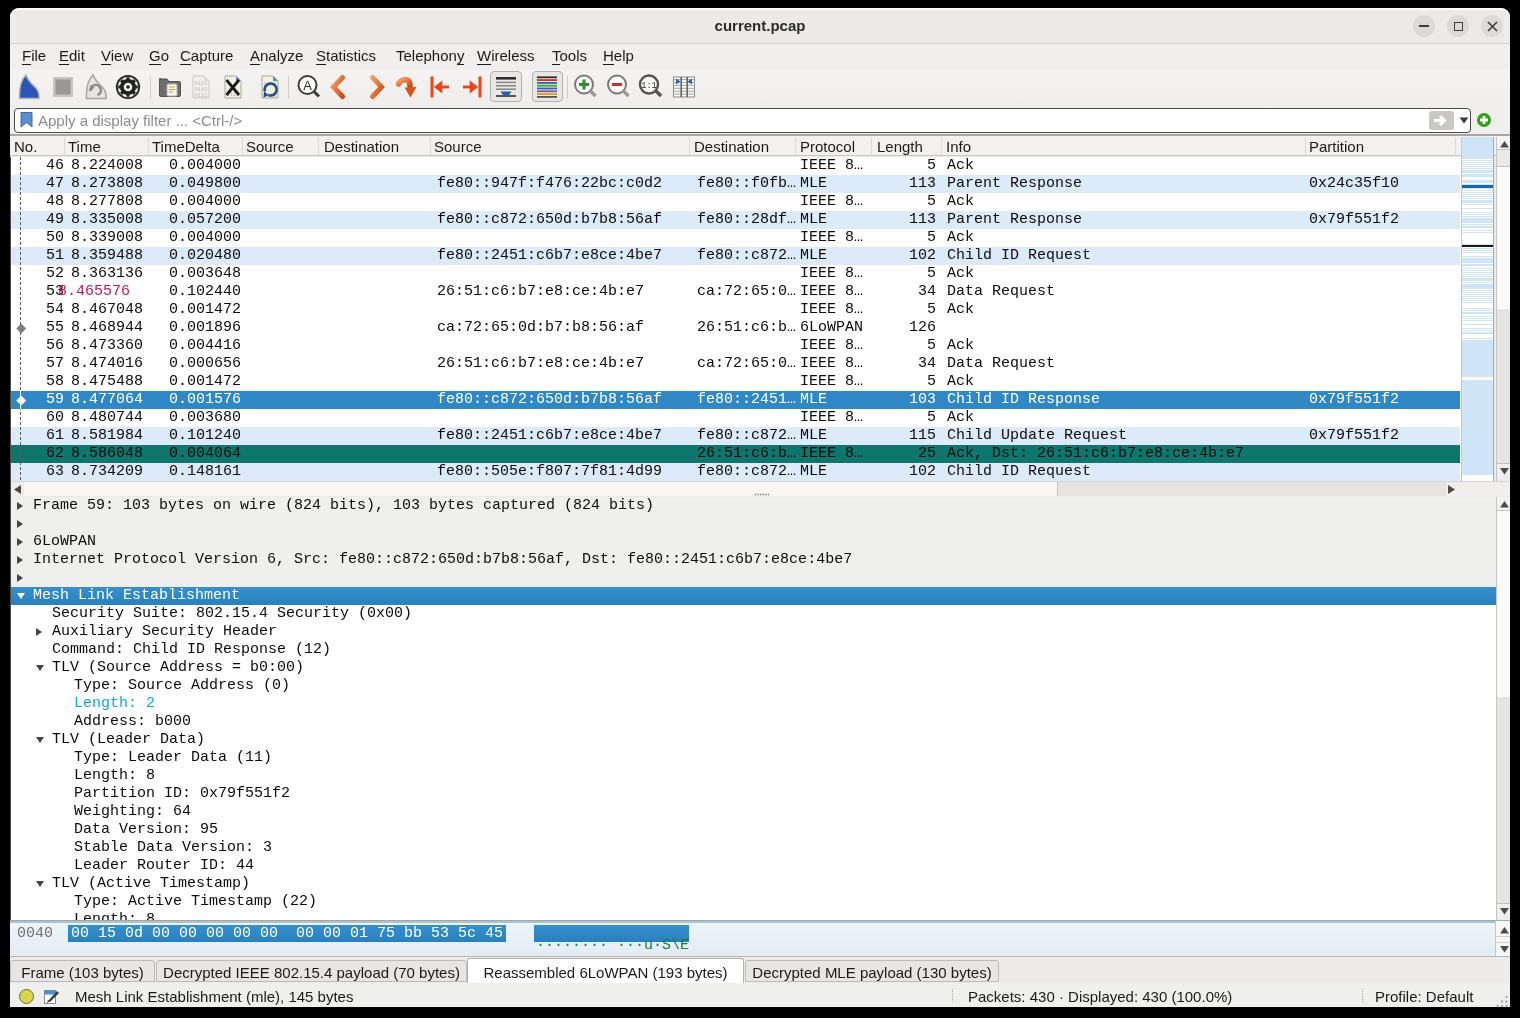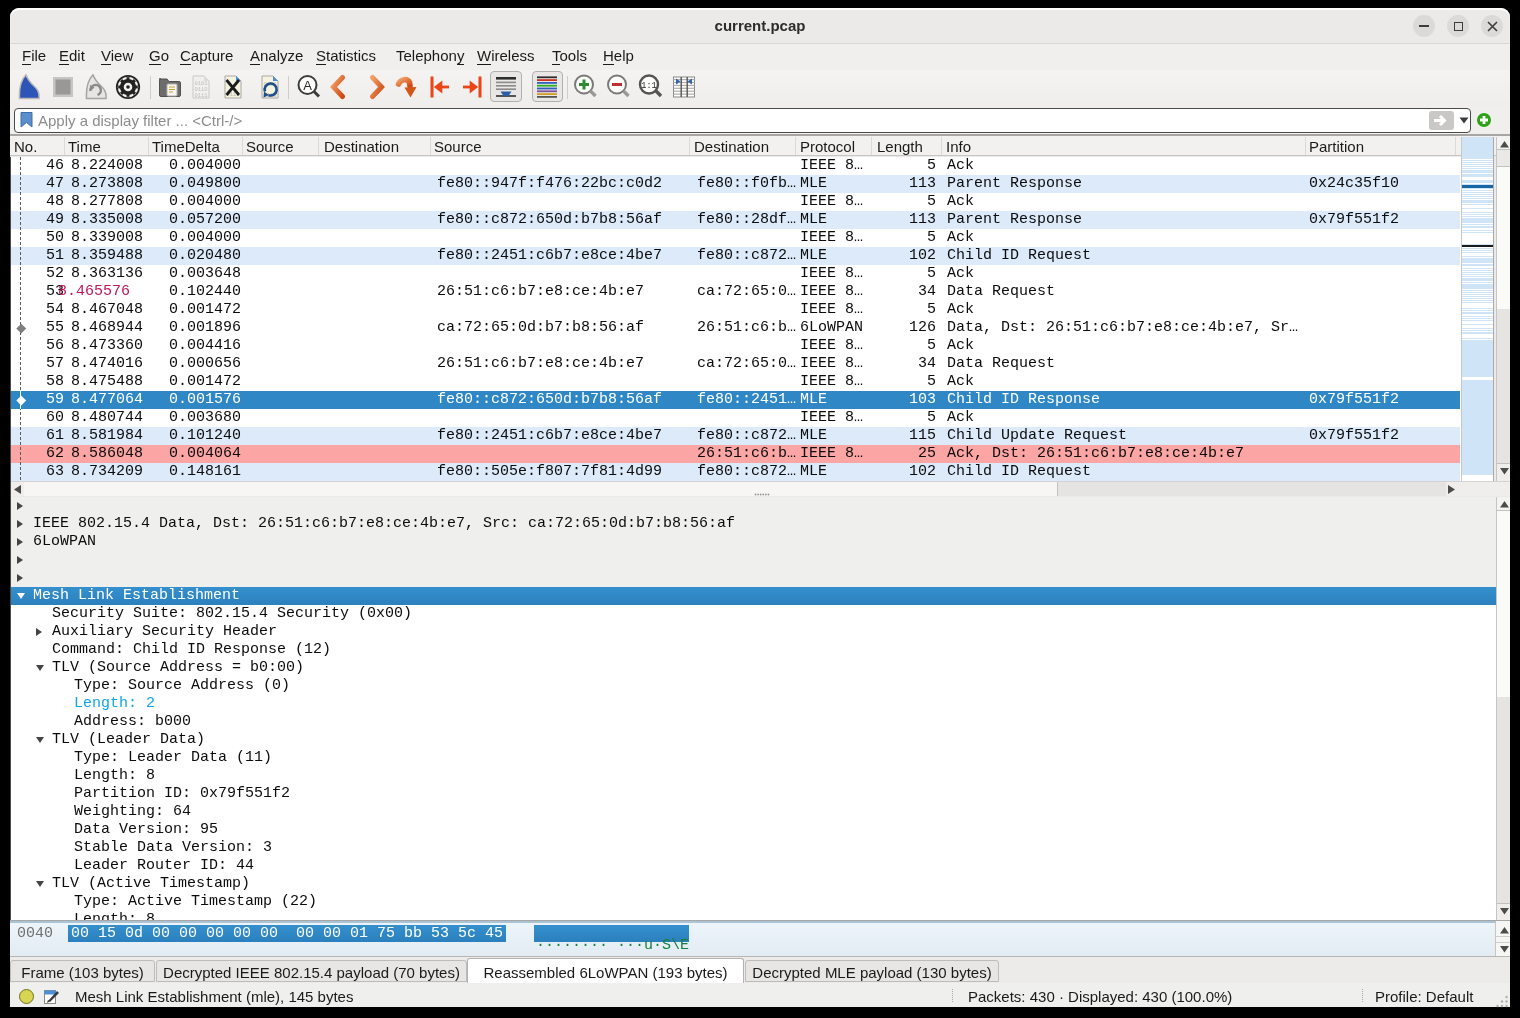--- a/index.html
+++ b/index.html
@@ -310,21 +310,20 @@
     <span class="cell mono" style="left:937px;color:#0c0c0c">Ack</span>
   </div>
 <div class="row" style="top:319px;height:18px;background:#fff;overflow:hidden">
     <span class="cell mono" style="left:36px;color:#0c0c0c">55</span>
     <span class="cell mono" style="left:61px;color:#0c0c0c">8.468944</span>
     <span class="cell mono" style="left:159px;color:#0c0c0c">0.001896</span>
     <span class="cell mono" style="left:427px;color:#0c0c0c">ca:72:65:0d:b7:b8:56:af</span>
     <span class="cell mono" style="left:687px;color:#0c0c0c">26:51:c6:b…</span>
     <span class="cell mono" style="left:790px;color:#0c0c0c">6LoWPAN</span>
     <span class="cell mono" style="left:899px;color:#0c0c0c">126</span>
-    <span class="cell mono" style="left:937px;color:#0c0c0c">Data, Dst: 26:51:c6:b7:e8:ce:4b:e7, Sr…</span>
   </div>
 <div class="row" style="top:337px;height:18px;background:#fff;overflow:hidden">
     <span class="cell mono" style="left:36px;color:#0c0c0c">56</span>
     <span class="cell mono" style="left:61px;color:#0c0c0c">8.473360</span>
     <span class="cell mono" style="left:159px;color:#0c0c0c">0.004416</span>
     <span class="cell mono" style="left:790px;color:#0c0c0c">IEEE 8…</span>
     <span class="cell mono" style="left:917px;color:#0c0c0c">5</span>
     <span class="cell mono" style="left:937px;color:#0c0c0c">Ack</span>
   </div>
 <div class="row" style="top:355px;height:18px;background:#fff;overflow:hidden">
@@ -368,21 +367,21 @@
     <span class="cell mono" style="left:36px;color:#0c0c0c">61</span>
     <span class="cell mono" style="left:61px;color:#0c0c0c">8.581984</span>
     <span class="cell mono" style="left:159px;color:#0c0c0c">0.101240</span>
     <span class="cell mono" style="left:427px;color:#0c0c0c">fe80::2451:c6b7:e8ce:4be7</span>
     <span class="cell mono" style="left:687px;color:#0c0c0c">fe80::c872…</span>
     <span class="cell mono" style="left:790px;color:#0c0c0c">MLE</span>
     <span class="cell mono" style="left:899px;color:#0c0c0c">115</span>
     <span class="cell mono" style="left:937px;color:#0c0c0c">Child Update Request</span>
     <span class="cell mono" style="left:1299px;color:#0c0c0c">0x79f551f2</span>
   </div>
-<div class="row" style="top:445px;height:18px;background:#fca5a5;overflow:hidden">
+<div class="row" style="top:445px;height:18px;background:#0f766e;overflow:hidden">
     <span class="cell mono" style="left:36px;color:#0c0c0c">62</span>
     <span class="cell mono" style="left:61px;color:#0c0c0c">8.586048</span>
     <span class="cell mono" style="left:159px;color:#0c0c0c">0.004064</span>
     <span class="cell mono" style="left:687px;color:#0c0c0c">26:51:c6:b…</span>
     <span class="cell mono" style="left:790px;color:#0c0c0c">IEEE 8…</span>
     <span class="cell mono" style="left:908px;color:#0c0c0c">25</span>
     <span class="cell mono" style="left:937px;color:#0c0c0c">Ack, Dst: 26:51:c6:b7:e8:ce:4b:e7</span>
   </div>
 <div class="row" style="top:463px;height:18px;background:#dceafa;overflow:hidden">
     <span class="cell mono" style="left:36px;color:#0c0c0c">63</span>
@@ -506,31 +505,32 @@
     <circle cx="6.7" cy="1.5" r="0.9" fill="#989795"></circle>
     <circle cx="9.3" cy="1.5" r="0.9" fill="#989795"></circle>
     <circle cx="11.9" cy="1.5" r="0.9" fill="#989795"></circle>
     <circle cx="14.5" cy="1.5" r="0.9" fill="#989795"></circle>
   </svg>
 <div class="abs" style="left:10px;top:497px;width:1486px;height:423px;background:#fff"></div>
 <div class="abs" style="left:10px;top:497px;width:1486px;height:90px;background:#efefed"></div>
 <div class="abs" style="left:10px;top:587px;width:1486px;height:18px;background:linear-gradient(#3490cd,#2b80bd)"></div>
 <div class="drow" style="top:497px;height:18px;overflow:hidden">
     <span class="tri-r" style="left:7px;top:5px"></span>
+    <span class="cell mono" style="left:23px;color:#0c0c0c">Frame 59: 103 bytes on wire (824 bits), 103 bytes captured (824 bits)</span>
   </div>
 <div class="drow" style="top:515px;height:18px;overflow:hidden">
     <span class="tri-r" style="left:7px;top:5px"></span>
-    <span class="cell mono" style="left:23px;color:#0c0c0c">IEEE 802.15.4 Data, Dst: 26:51:c6:b7:e8:ce:4b:e7, Src: ca:72:65:0d:b7:b8:56:af</span>
   </div>
 <div class="drow" style="top:533px;height:18px;overflow:hidden">
     <span class="tri-r" style="left:7px;top:5px"></span>
     <span class="cell mono" style="left:23px;color:#0c0c0c">6LoWPAN</span>
   </div>
 <div class="drow" style="top:551px;height:18px;overflow:hidden">
     <span class="tri-r" style="left:7px;top:5px"></span>
+    <span class="cell mono" style="left:23px;color:#0c0c0c">Internet Protocol Version 6, Src: fe80::c872:650d:b7b8:56af, Dst: fe80::2451:c6b7:e8ce:4be7</span>
   </div>
 <div class="drow" style="top:569px;height:18px;overflow:hidden">
     <span class="tri-r" style="left:7px;top:5px"></span>
   </div>
 <div class="drow" style="top:587px;height:18px;overflow:hidden">
     <span class="tri-dw" style="left:7px;top:6px"></span>
     <span class="cell mono" style="left:23px;color:#fff">Mesh Link Establishment</span>
   </div>
 <div class="drow" style="top:605px;height:18px;overflow:hidden">
     <span class="cell mono" style="left:42px;color:#0c0c0c">Security Suite: 802.15.4 Security (0x00)</span>

